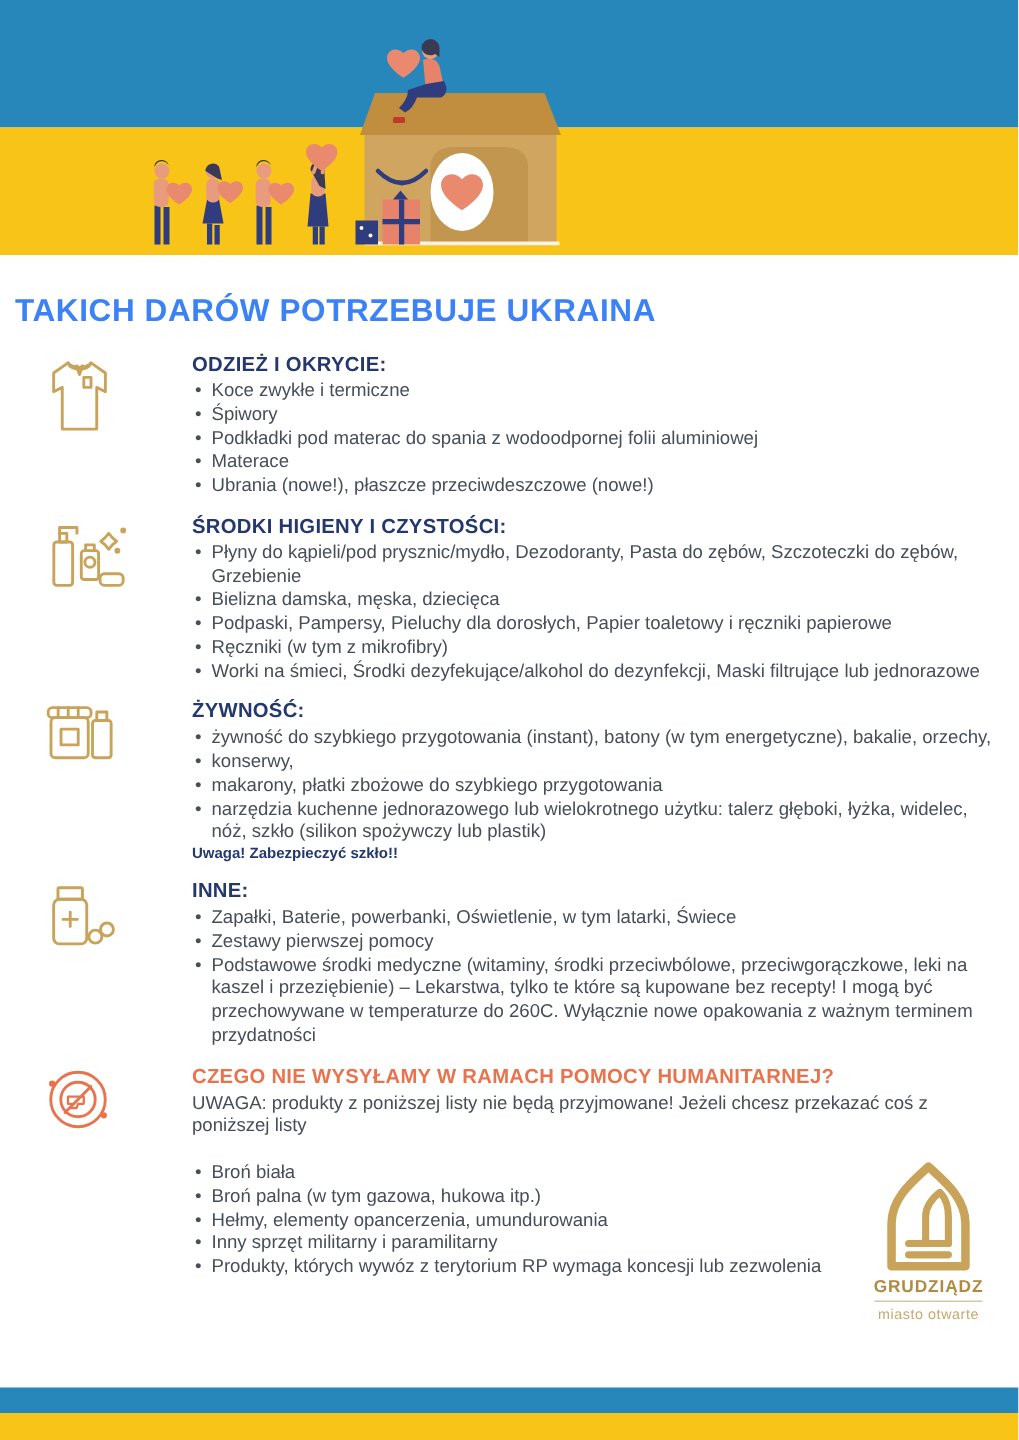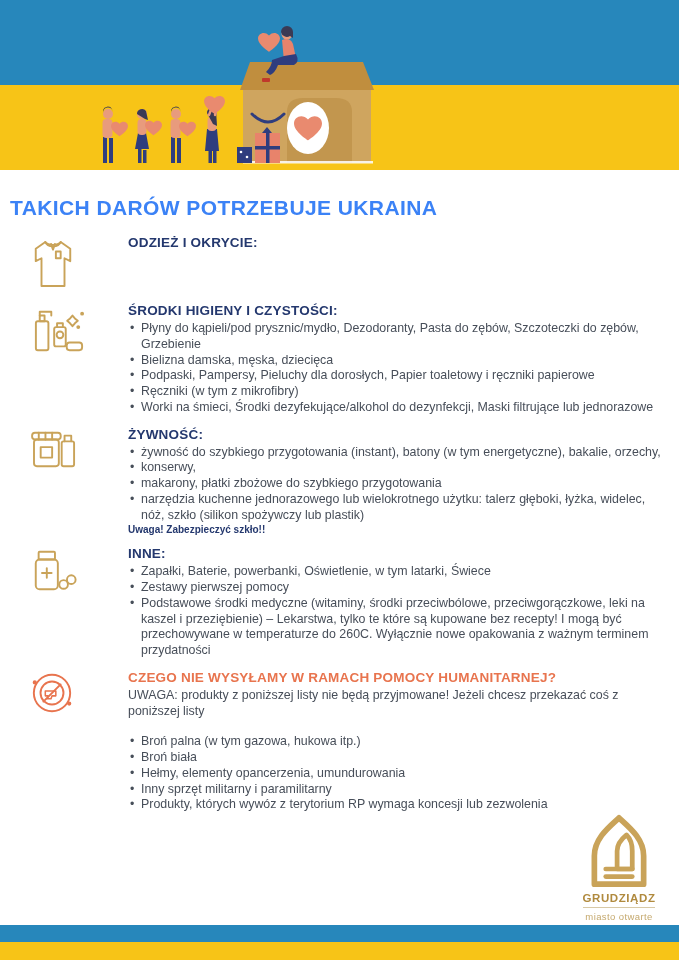--- a/index.html
+++ b/index.html
@@ -28,21 +28,21 @@
     color:#24386E;font-weight:bold;font-size:13.5px;
     letter-spacing:.2px;margin:0 0 3px 0;
   }
   .sec-heading.orange{color:#E8744E;}
   ul.items{margin:0;padding:0;list-style:none;font-size:12.4px;line-height:1.27;}
   ul.items li{position:relative;padding-left:13px;margin:0;}
   ul.items li::before{content:"\2022";position:absolute;left:2px;color:#474E59;}
   .note{font-weight:bold;color:#24386E;font-size:10px;margin-top:1px;}
   .warning-text{font-size:12.4px;line-height:1.27;margin:0 0 15px 0;max-width:540px;}
   .logo{
-    position:absolute;right:12px;top:814px;width:96px;text-align:center;
+    position:absolute;right:12px;top:774px;width:96px;text-align:center;
   }
   .logo svg{display:block;margin:0 auto;}
   .logo-name{color:#B08A3E;font-weight:bold;font-size:11.5px;letter-spacing:.6px;margin-top:4px;}
   .logo-rule{height:1px;background:#D8C9A6;margin:3px 12px;}
   .logo-tagline{color:#C5A96E;font-size:9.5px;letter-spacing:.4px;}
   .footer{position:absolute;left:0;right:0;bottom:0;}
   .footer .band-blue{height:17px;background:#2787BB;}
   .footer .band-yellow{height:18px;background:#F7C417;}
 </style>
 </head>
@@ -128,20 +128,27 @@
     <div class="icon-col">
       <svg width="46" height="56" viewBox="0 0 48 58" fill="none" stroke="#C9A359" stroke-width="2" stroke-linejoin="round" stroke-linecap="round">
         <path d="M16,6 L6,13 L6,26 L12,23 L12,52 L36,52 L36,23 L42,26 L42,13 L32,6 C30,12 18,12 16,6 Z"></path>
         <path d="M16,6 C19,10 29,10 32,6"></path>
         <path d="M22,8 L24,14 L26,8"></path>
         <rect x="27" y="16" width="5" height="7"></rect>
       </svg>
     </div>
     <div class="content">
       <div class="sec-heading">ODZIEŻ I OKRYCIE:</div>
+      <ul class="items">
+        <li>Koce zwykłe i termiczne</li>
+        <li>Śpiwory</li>
+        <li>Podkładki pod materac do spania z wodoodpornej folii aluminiowej</li>
+        <li>Materace</li>
+        <li>Ubrania (nowe!), płaszcze przeciwdeszczowe (nowe!)</li>
+      </ul>
     </div>
   </div>
 
   <div class="section">
     <div class="icon-col">
       <svg width="58" height="52" viewBox="0 0 60 54" fill="none" stroke="#C9A359" stroke-width="2" stroke-linejoin="round" stroke-linecap="round">
         <rect x="6" y="18" width="13" height="30" rx="2"></rect>
         <rect x="10" y="12" width="5" height="6"></rect>
         <path d="M10,12 L10,8 L22,8 L22,12"></path>
         <rect x="25" y="24" width="12" height="20" rx="2"></rect>
@@ -216,22 +223,22 @@
         <path d="M16,21 h11 v5 h-4 l-1,3 h-4 l1,-3 h-3 Z" stroke-width="1.6"></path>
         <path d="M14,32 L32,14"></path>
         <circle cx="5" cy="12" r="1.2" fill="#E8744E"></circle>
         <circle cx="41" cy="34" r="1.2" fill="#E8744E"></circle>
       </svg>
     </div>
     <div class="content">
       <div class="sec-heading orange">CZEGO NIE WYSYŁAMY W RAMACH POMOCY HUMANITARNEJ?</div>
       <p class="warning-text">UWAGA: produkty z poniższej listy nie będą przyjmowane! Jeżeli chcesz przekazać coś z poniższej listy</p>
       <ul class="items">
+        <li>Broń biała</li>
         <li>Broń palna (w tym gazowa, hukowa itp.)</li>
-        <li>Broń biała</li>
         <li>Hełmy, elementy opancerzenia, umundurowania</li>
         <li>Inny sprzęt militarny i paramilitarny</li>
         <li>Produkty, których wywóz z terytorium RP wymaga koncesji lub zezwolenia</li>
       </ul>
     </div>
   </div>
 
 </div>
 
 <div class="logo">

